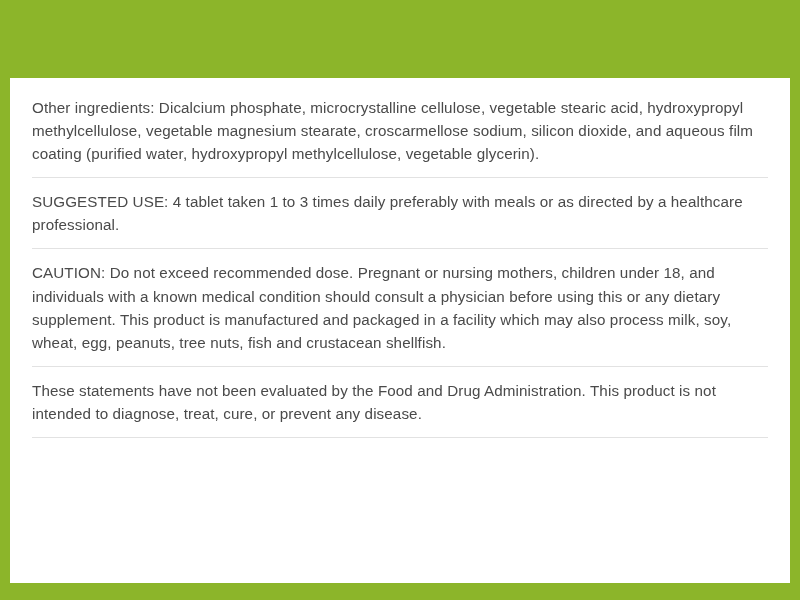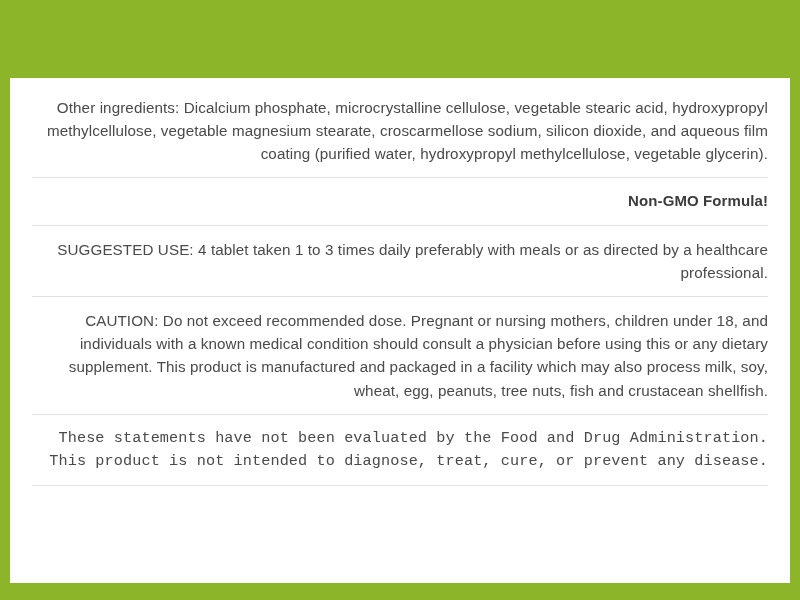--- a/index.html
+++ b/index.html
@@ -15,32 +15,30 @@
   }
   .page {
     position: absolute;
     left: 10px;
     top: 78px;
     width: 780px;
     height: 505px;
     background: #ffffff;
     box-sizing: border-box;
     padding: 18px 22px 0 22px;
-    text-align: right;
   }
   .section {
     padding: 12px 0 12px 0;
     border-bottom: 1px solid #e2e2e2;
   }
   .section:first-child {
     padding-top: 0;
   }
   .section.last {
     border-bottom: 1px solid #e2e2e2;
-    font-family: Liberation Mono, monospace;
   }
   .body-text {
     font-size: 15.2px;
     line-height: 1.52;
     color: #4a4a4a;
     margin: 0;
     letter-spacing: 0.1px;
   }
   .body-text.strong {
     font-weight: bold;
@@ -53,23 +51,20 @@
 </style>
 </head>
 <body style="background: rgb(140, 181, 42);">
 
 <div class="page">
 
   <div class="section">
     <p class="body-text">Other ingredients: Dicalcium phosphate, microcrystalline cellulose, vegetable stearic acid, hydroxypropyl methylcellulose, vegetable magnesium stearate, croscarmellose sodium, silicon dioxide, and aqueous film coating (purified water, hydroxypropyl methylcellulose, vegetable glycerin).</p>
   </div>
 
-  <div class="section">
-    <p class="body-text strong">Non-GMO Formula!</p>
-  </div>
 
 
   <div class="section">
     <p class="body-text">SUGGESTED USE: 4 tablet taken 1 to 3 times daily preferably with meals or as directed by a healthcare professional.</p>
   </div>
 
   <div class="section">
     <p class="body-text">CAUTION: Do not exceed recommended dose. Pregnant or nursing mothers, children under 18, and individuals with a known medical condition should consult a physician before using this or any dietary supplement. This product is manufactured and packaged in a facility which may also process milk, soy, wheat, egg, peanuts, tree nuts, fish and crustacean shellfish.</p>
   </div>
 

